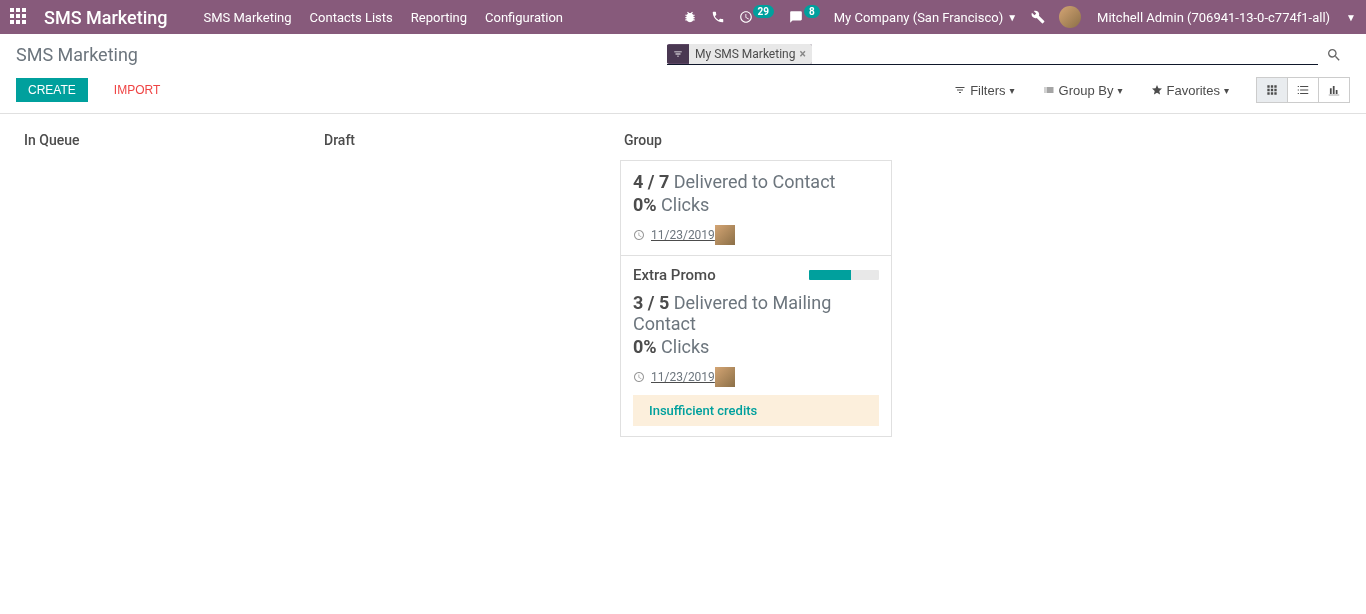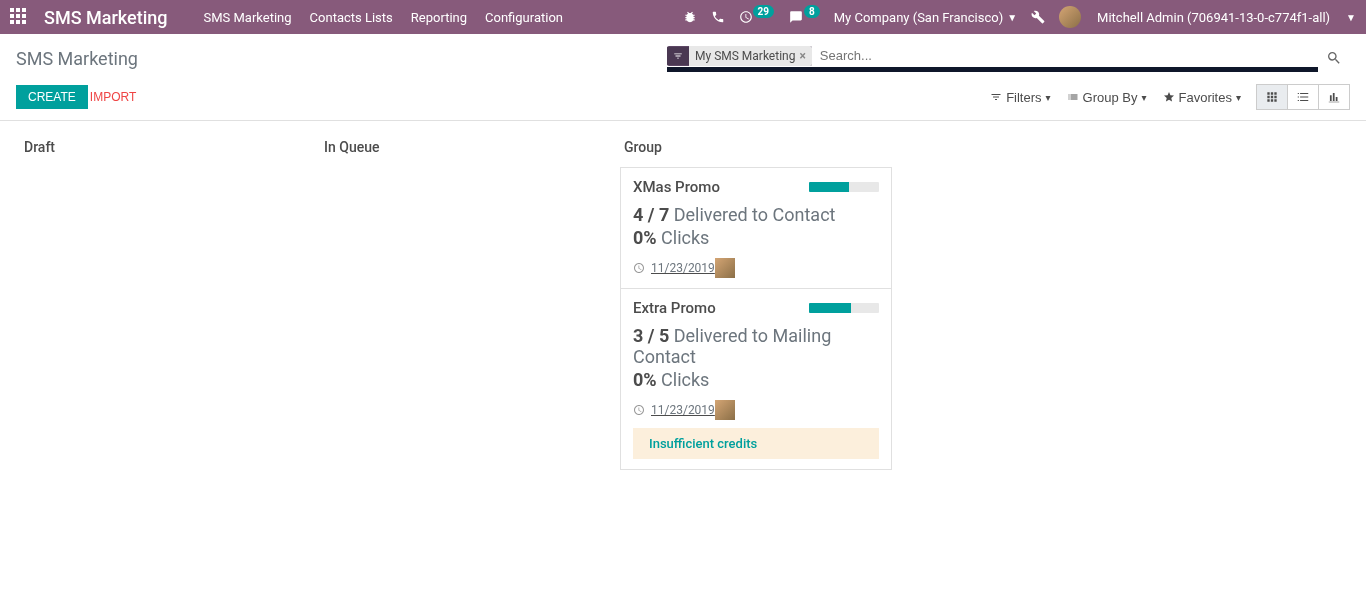--- a/index.html
+++ b/index.html
@@ -17,33 +17,33 @@
 .badge { background: #00A09D; color: #fff; font-size: 10px; border-radius: 8px; padding: 1px 5px; font-weight: bold; margin-left: -2px; position: relative; top: -6px; }
 .company { color: #fff; cursor: pointer; display: flex; align-items: center; gap: 4px; }
 .avatar { width: 22px; height: 22px; border-radius: 50%; background: linear-gradient(135deg, #d4a574, #8b6f47); display: inline-block; }
 .user-name { color: #fff; cursor: pointer; display: flex; align-items: center; gap: 16px; }
 .caret { font-size: 10px; }
 
 
 .control-panel { border-bottom: 1px solid #e0e0e0; }
 .cp-top { display: flex; align-items: center; padding: 10px 16px 8px; }
 .breadcrumb { font-size: 18px; color: #6c757d; flex: 1; }
-.search-wrap { flex: 1; display: flex; align-items: center; border-bottom: 5px solid #0f172a; max-width: 680px; }
+.search-wrap { flex: 1; display: flex; align-items: center; border-bottom: 1px solid #0f172a; max-width: 680px; }
 .facet { background: #5D4765; color: #fff; display: inline-flex; align-items: center; font-size: 12px; border-radius: 2px; overflow: hidden; }
 .facet-icon { background: #4a3852; padding: 4px 6px; display: flex; align-items: center; }
 .facet-label { background: #e8e8e8; color: #4c4c4c; padding: 3px 6px; display: flex; align-items: center; gap: 4px; }
 .facet-remove { cursor: pointer; color: #888; font-weight: bold; }
 .search-input { border: none; outline: none; padding: 4px 8px; flex: 1; background: transparent; font-size: 13px; }
 .search-glass { color: #666; cursor: pointer; padding: 0 8px; }
 
 .cp-bottom { display: flex; align-items: center; padding: 4px 16px 10px; }
-.cp-left { display: flex; gap: 2px; align-items: center; }
+.cp-left { display: flex; gap: 26px; align-items: center; }
 .btn-create { background: #00A09D; color: #fff; border: none; padding: 5px 12px; font-size: 12px; font-weight: 500; cursor: pointer; text-transform: uppercase; }
 .btn-import { background: none; border: none; color: #ef4444; font-size: 12px; cursor: pointer; text-transform: uppercase; font-weight: 500; }
-.cp-right { margin-left: auto; display: flex; gap: 16px; align-items: center; justify-content: space-between; }
+.cp-right { margin-left: auto; display: flex; gap: 28px; align-items: center; justify-content: space-between; }
 .filter-btn { background: none; border: none; color: #4c4c4c; cursor: pointer; display: flex; align-items: center; gap: 4px; font-size: 13px; }
 .view-switcher { display: flex; gap: 0; }
 .view-btn { border: 1px solid #ccc; background: #fff; padding: 5px 8px; cursor: pointer; color: #4c4c4c; display: flex; align-items: center; margin-left: -1px; }
 .view-btn.active { background: #e9ecef; }
 
 
 .kanban { display: flex; padding: 10px 16px; gap: 0; }
 .kanban-col { flex: 0 0 300px; padding: 0 4px; }
 .kanban-col:last-child { flex: 0 0 280px; }
 .col-title { font-size: 14px; font-weight: 500; color: #4c4c4c; padding: 8px 4px 12px; }
@@ -132,21 +132,20 @@
         <span class="facet-icon">
           <svg width="10" height="10" viewBox="0 0 24 24" fill="#fff">
               <path d="M10 18h4v-2h-4v2zM3 6v2h18V6H3zm3 7h12v-2H6v2z"></path>
             </svg>
         </span>
         <span class="facet-label">
           <span>My SMS Marketing</span>
           <span class="facet-remove">×</span>
         </span>
       </div>
-      <input class="search-input" placeholder="Search..." style="">
     </div>
     <div class="search-glass">
       <svg width="16" height="16" viewBox="0 0 24 24" fill="#666">
           <path d="M15.5 14h-.79l-.28-.27A6.471 6.471 0 0 0 16 9.5 6.5 6.5 0 1 0 9.5 16c1.61 0 3.09-.59 4.23-1.57l.27.28v.79l5 4.99L20.49 19l-4.99-5zm-6 0C7.01 14 5 11.99 5 9.5S7.01 5 9.5 5 14 7.01 14 9.5 11.99 14 9.5 14z"></path>
         </svg>
     </div>
   </div>
   <div class="cp-bottom">
     <div class="cp-left">
       <button class="btn-create">Create</button>
@@ -190,35 +189,29 @@
               <path d="M5 9h3v10H5zm5-4h3v14h-3zm5 7h3v7h-3zM3 20h18v1H3z"></path>
             </svg>
         </button>
       </div>
     </div>
   </div>
 </div>
 
 <div class="kanban">
   <div class="kanban-col">
+    <div class="col-title">In Queue</div>
+  </div>
+  <div class="kanban-col">
     <div class="col-title">Draft</div>
-  </div>
-  <div class="kanban-col">
-    <div class="col-title">In Queue</div>
   </div>
   <div class="kanban-col">
     <div class="col-title">Group</div>
 
     <div class="card">
-      <div class="card-head">
-        <div class="card-title">XMas Promo</div>
-        <div class="progress">
-          <div class="progress-fill" style="width:57%"></div>
-        </div>
-      </div>
       <div class="card-stat">
         <strong>4 / 7</strong>
         <span>Delivered to Contact</span>
       </div>
       <div class="card-stat">
         <strong>0%</strong>
         <span>Clicks</span>
       </div>
       <div class="card-foot">
         <div class="card-date">

